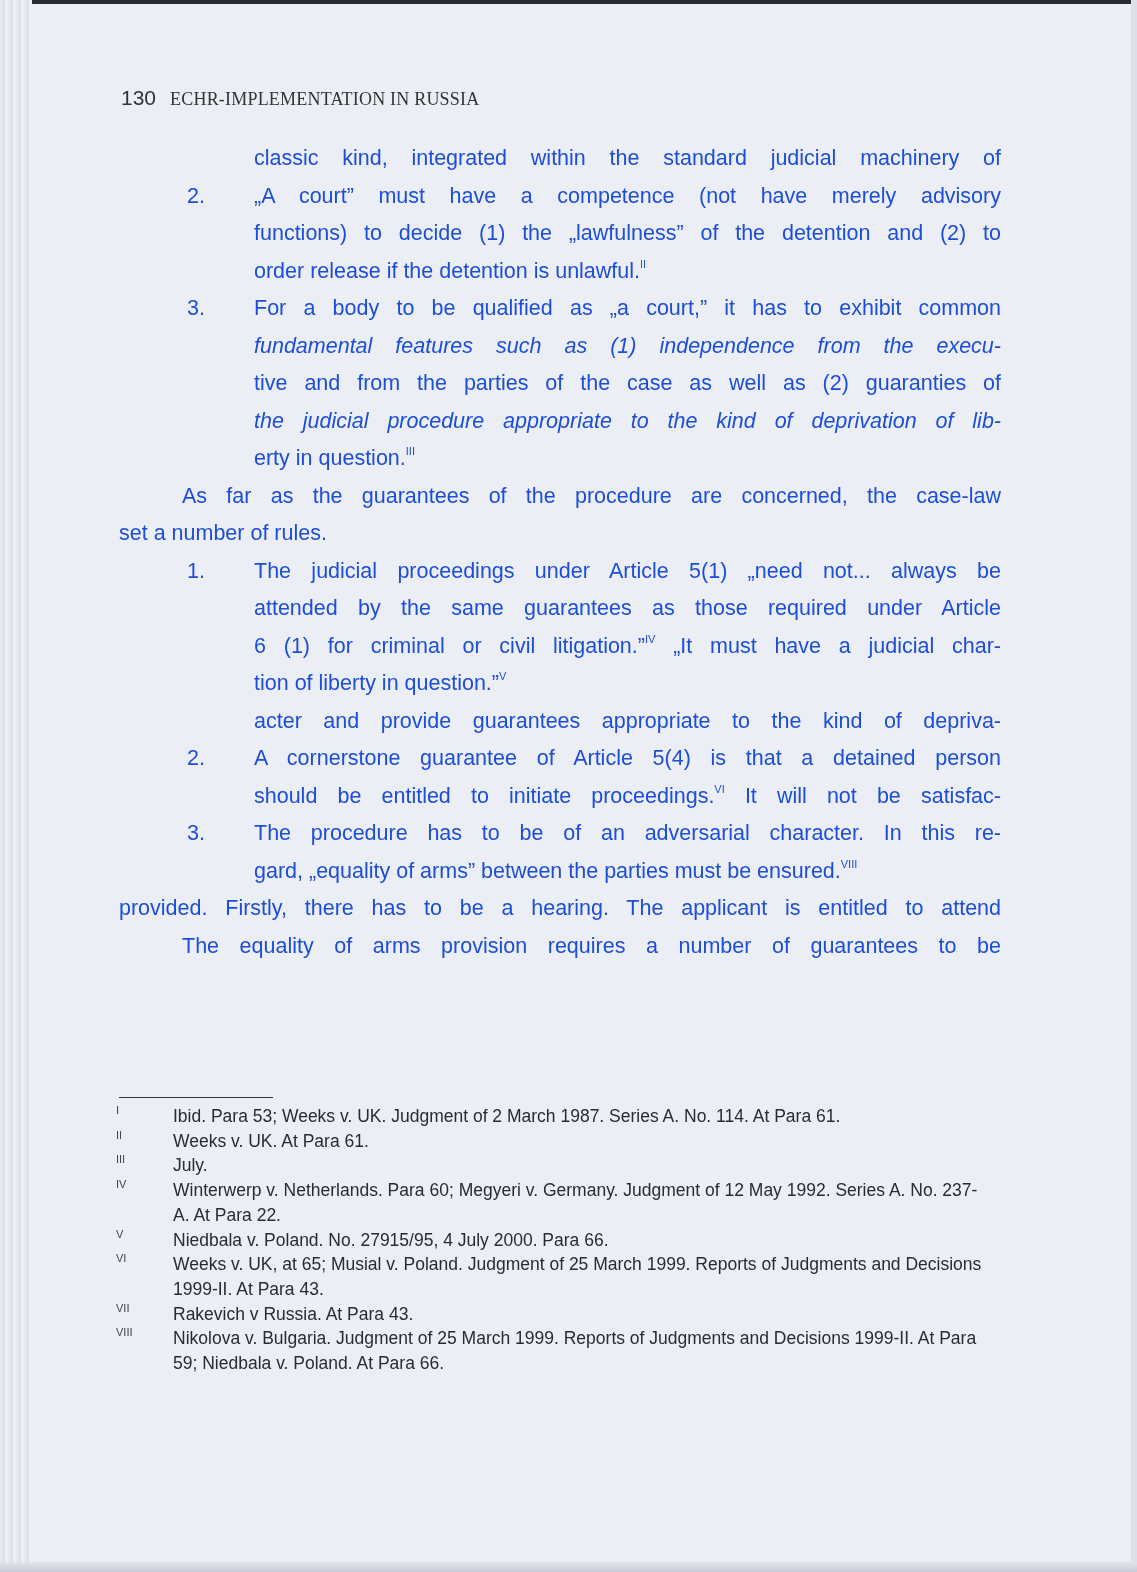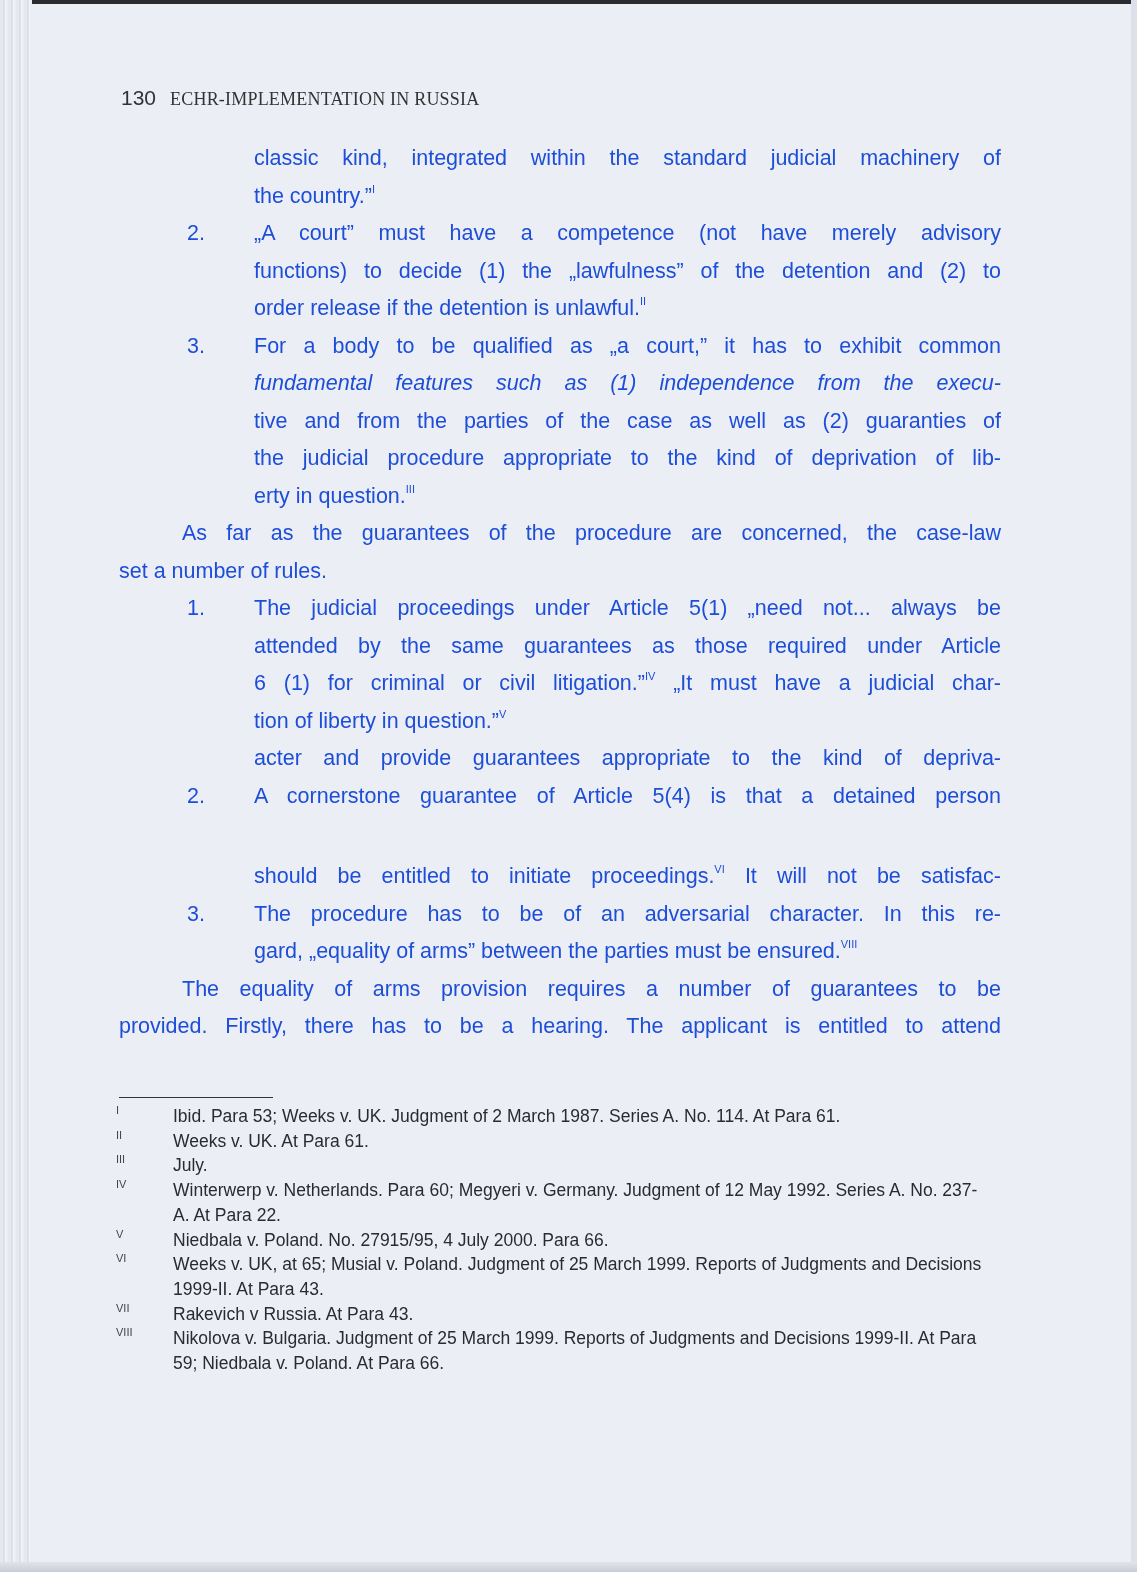--- a/index.html
+++ b/index.html
@@ -47,44 +47,41 @@
 <div class="bottom-shadow"></div>
 
 <div class="running-head">
   <span>130</span><span class="title">ECHR-IMPLEMENTATION IN RUSSIA</span>
 </div>
 
 <div class="text-block" id="body-text" style="top:140px;">
     <div class="line indent" style="white-space: normal;">
       <div class="justify"><span>classic kind, integrated within the standard judicial machinery of</span></div>
     </div>
-    <div class="line indent">
-      <div><span>the country.”</span><sup>I</sup></div>
-    </div>
     <div class="line indent" style="white-space: normal;">
       <span class="num">2.</span>
       <div class="justify"><span>„A court” must have a competence (not have merely advisory</span></div>
     </div>
     <div class="line indent" style="white-space: normal;">
       <div class="justify"><span>functions) to decide (1) the „lawfulness” of the detention and (2) to</span></div>
     </div>
     <div class="line indent">
       <div><span>order release if the detention is unlawful.</span><sup>II</sup></div>
     </div>
     <div class="line indent" style="white-space: normal;">
       <span class="num">3.</span>
       <div class="justify"><span>For a body to be qualified as „a court,” it has to exhibit common</span></div>
     </div>
     <div class="line indent" style="white-space: normal; font-style: italic;">
       <div class="justify"><span>fundamental features such as (1) independence from the execu-</span></div>
     </div>
     <div class="line indent" style="white-space: normal;">
       <div class="justify"><span>tive and from the parties of the case as well as (2) guaranties of</span></div>
     </div>
-    <div class="line indent" style="white-space: normal;">
+    <div class="line indent" style="white-space: normal; font-style: italic;">
       <div class="justify"><span>the judicial procedure appropriate to the kind of deprivation of lib-</span></div>
     </div>
     <div class="line indent">
       <div><span>erty in question.</span><sup>III</sup></div>
     </div>
     <div class="line para-first" style="white-space: normal;">
       <div class="justify"><span>As far as the guarantees of the procedure are concerned, the case-law</span></div>
     </div>
     <div class="line">
       <div><span>set a number of rules.</span></div>
@@ -102,35 +99,35 @@
     <div class="line indent">
       <div><span>tion of liberty in question.”</span><sup>V</sup></div>
     </div>
     <div class="line indent" style="white-space: normal;">
       <div class="justify"><span>acter and provide guarantees appropriate to the kind of depriva-</span></div>
     </div>
     <div class="line indent" style="white-space: normal;">
       <span class="num">2.</span>
       <div class="justify"><span>A cornerstone guarantee of Article 5(4) is that a detained person</span></div>
     </div>
-    <div class="line indent" style="white-space: normal; margin-top: 43px;">
+    <div class="line indent" style="white-space: normal;">
       <div class="justify"><span>should be entitled to initiate proceedings.</span><sup>VI</sup><span> It will not be satisfac-</span></div>
     </div>
     <div class="line indent" style="white-space: normal;">
       <span class="num">3.</span>
       <div class="justify"><span>The procedure has to be of an adversarial character. In this re-</span></div>
     </div>
     <div class="line indent">
       <div><span>gard, „equality of arms” between the parties must be ensured.</span><sup>VIII</sup></div>
     </div>
+    <div class="line" style="white-space: normal;">
+      <div class="justify"><span>provided. Firstly, there has to be a hearing. The applicant is entitled to attend</span></div>
+    </div>
     <div class="line para-first" style="white-space: normal;">
       <div class="justify"><span>The equality of arms provision requires a number of guarantees to be</span></div>
-    </div>
-    <div class="line" style="white-space: normal;">
-      <div class="justify"><span>provided. Firstly, there has to be a hearing. The applicant is entitled to attend</span></div>
     </div>
   </div>
 
 <div class="fn-rule"></div>
 <div class="footnotes" id="footnotes">
     <div class="fn">
       <span class="fn-mark">I</span>
       <span class="fn-text">Ibid. Para 53; Weeks v. UK. Judgment of 2 March 1987. Series A. No. 114. At Para 61.</span>
     </div>
     <div class="fn">

